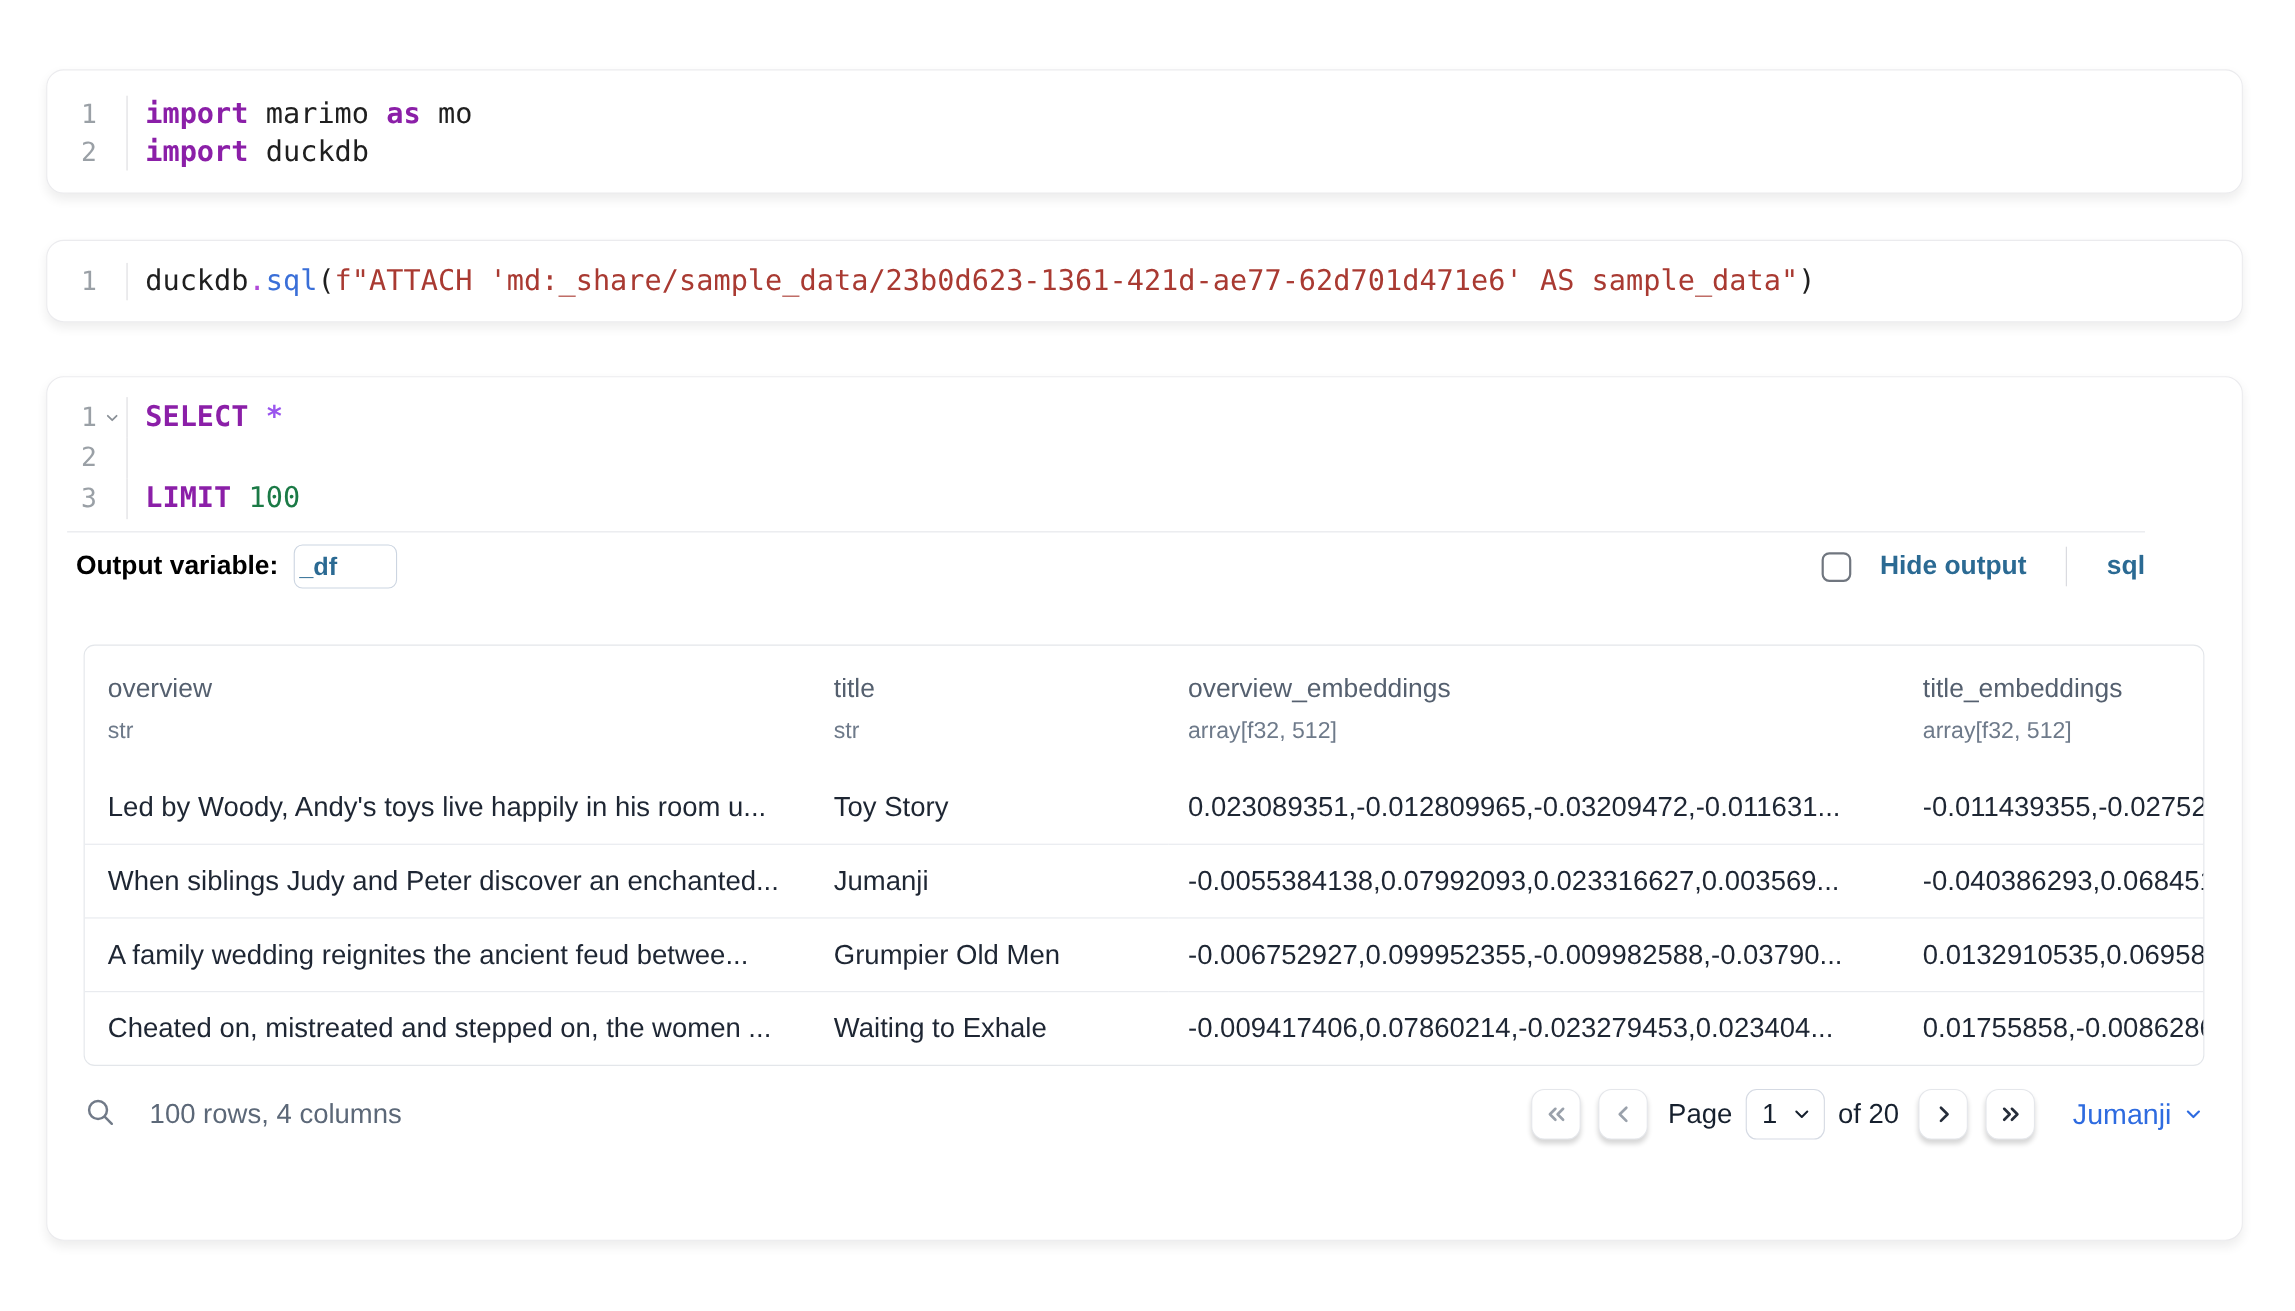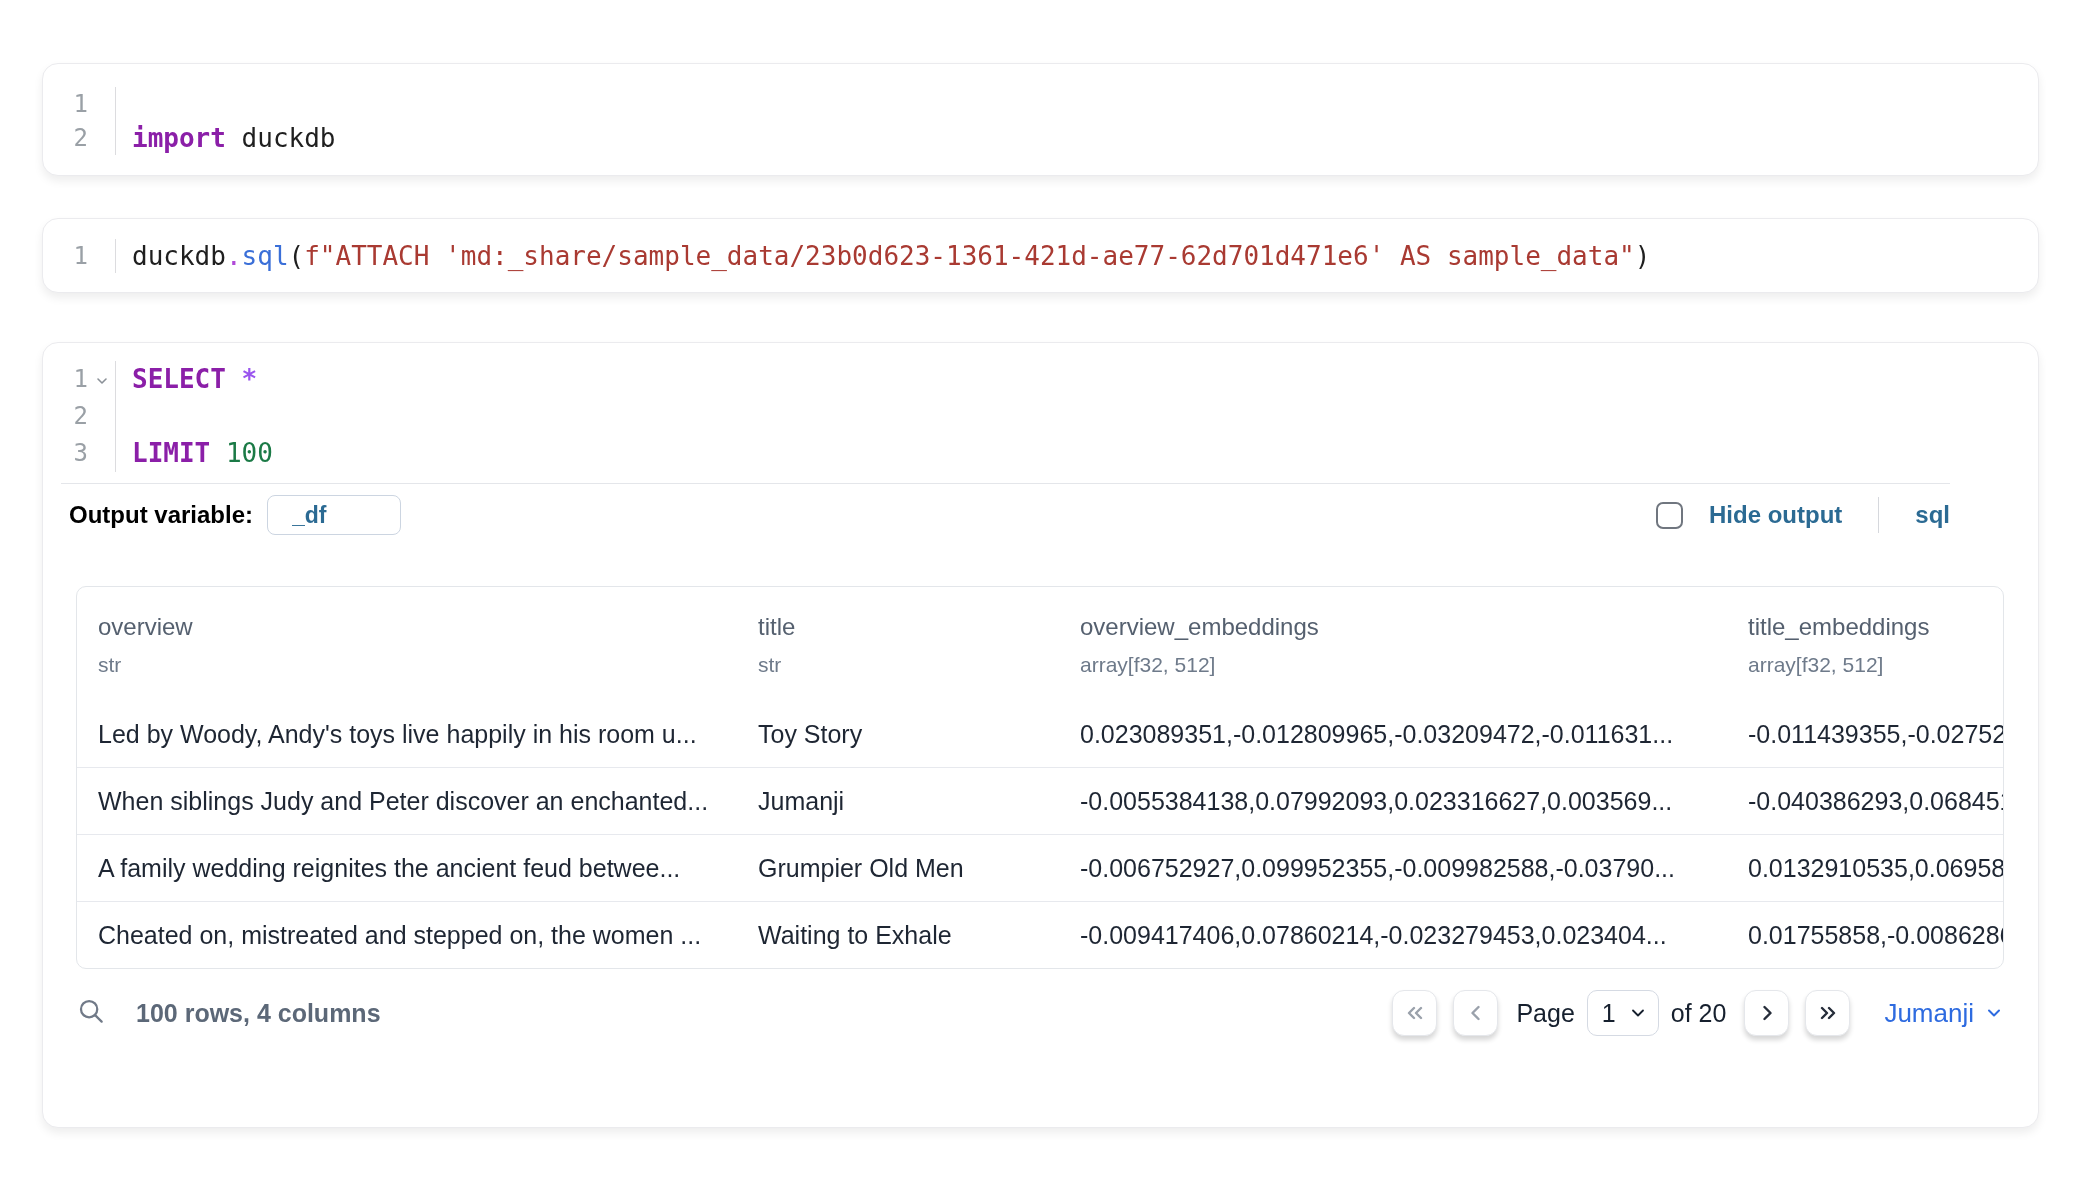--- a/index.html
+++ b/index.html
@@ -33,21 +33,21 @@
   .str{color:#a93a32;}
   .fn{color:#3a6fd8;}
   .dot{color:#b04ad8;}
 
   
   .toolbar{height:63px;margin-left:18px;margin-right:88px;border-top:1px solid #e4e6ea;
            display:flex;align-items:center;box-sizing:border-box;}
   .tb-left{display:flex;align-items:center;padding-left:8px;gap:14px;}
   .tb-label{color:#000000;font-weight:bold;font-size:24px;}
   .tb-input{width:84px;height:38px;border:1px solid #ccd5e1;border-radius:8px;
-            padding:0 24px;font-family:"Liberation Sans", sans-serif;font-size:23px;
+            padding:0 4px;font-family:"Liberation Sans", sans-serif;font-size:23px;
             font-weight:bold;color:#2b6a93;outline:none;}
   .tb-right{margin-left:auto;display:flex;align-items:center;gap:26px;}
   .checkbox{width:27px;height:27px;border:2.5px solid #70767f;border-radius:7px;
             box-sizing:border-box;background:#fff;cursor:pointer;}
   .hide-label{color:#2b6a93;font-weight:bold;font-size:24px;}
   .vsep{width:1px;height:36px;background:#d6d8dd;margin:0 10px;}
   .lang-badge{color:#2b6a93;font-weight:bold;font-size:24px;}
 
   
   .output{padding:40px 34px 0 33px;}
@@ -59,21 +59,21 @@
   table.df th.first, table.df td.first{padding-left:21px;}
   .col-name{color:#55606f;font-weight:normal;font-size:24px;line-height:32px;}
   .col-dtype{color:#6e7a8a;font-weight:normal;font-size:21px;line-height:28px;margin-top:8px;}
   table.df td{height:66px;padding:0 6px 0 18px;font-size:25px;color:#1e2633;
               white-space:nowrap;overflow:hidden;}
   table.df tr.data + tr.data td{border-top:1px solid #e7e9ee;}
 
   
   .tfooter{margin-top:20px;height:48px;display:flex;align-items:center;}
   .f-left{display:flex;align-items:center;gap:30px;}
-  .f-summary{color:#5c6878;font-size:25px;font-weight:bold;}
+  .f-summary{color:#5c6878;font-size:25px;}
   .f-right{margin-left:auto;display:flex;align-items:center;}
   .pgbtn{width:45px;height:46px;background:#fff;border:1px solid #e5e7eb;border-radius:12px;
          box-shadow:0 4px 5px rgba(0,0,0,0.16);display:flex;align-items:center;
          justify-content:center;cursor:pointer;box-sizing:border-box;}
   .pgbtn.disabled svg{stroke:#9aa1ab;}
   .pgbtn svg{stroke:#262d3a;}
   .pg-label{font-size:25px;color:#16202e;}
   .pg-select{width:72px;height:46px;border:1px solid #d5dae3;border-radius:10px;background:#fff;
              display:flex;align-items:center;justify-content:space-between;
              padding:0 10px 0 14px;box-sizing:border-box;cursor:pointer;}
@@ -86,20 +86,21 @@
 
 <div id="stage">
 
   <div class="cell" id="cell-1">
     <div class="code-area">
       <div class="cline">
         <span class="gutter">
             <span class="ln">1</span>
             <span class="foldbox"></span>
           </span>
+        <code class="ct"><span class="kw">import</span><span> marimo </span><span class="kw">as</span><span> mo</span></code>
       </div>
       <div class="cline">
         <span class="gutter">
             <span class="ln">2</span>
             <span class="foldbox"></span>
           </span>
         <code class="ct"><span class="kw">import</span><span> duckdb</span></code>
       </div>
     </div>
   </div>

